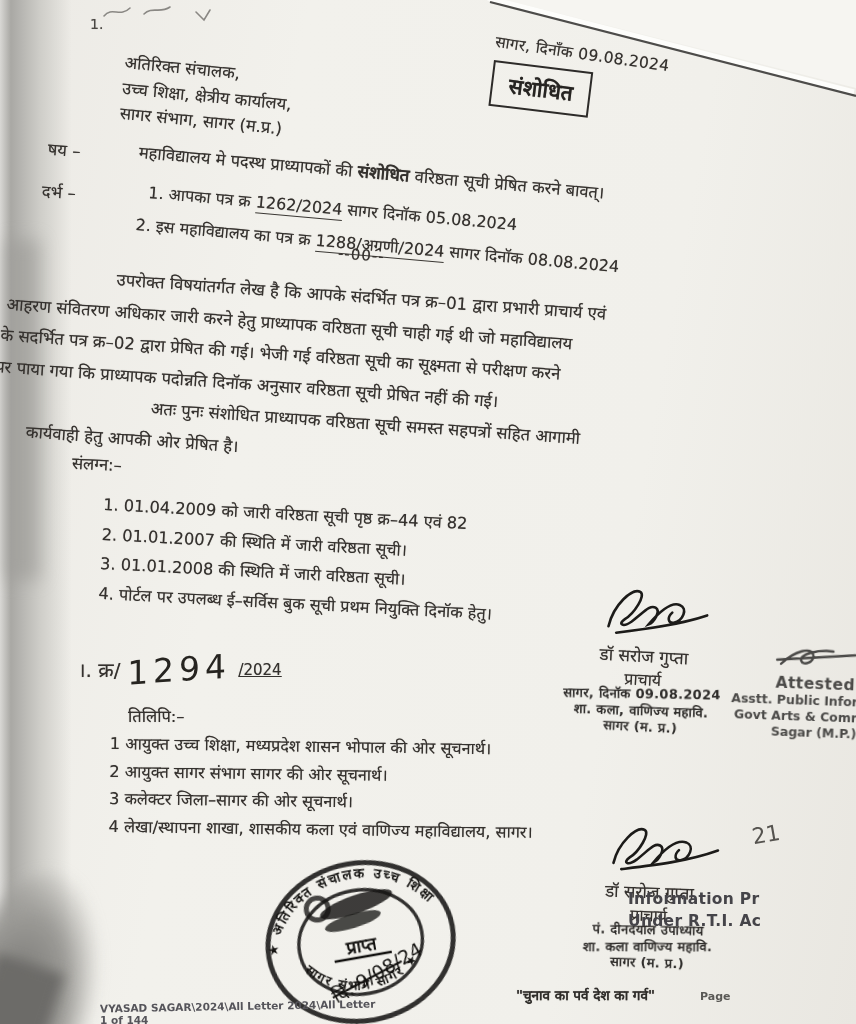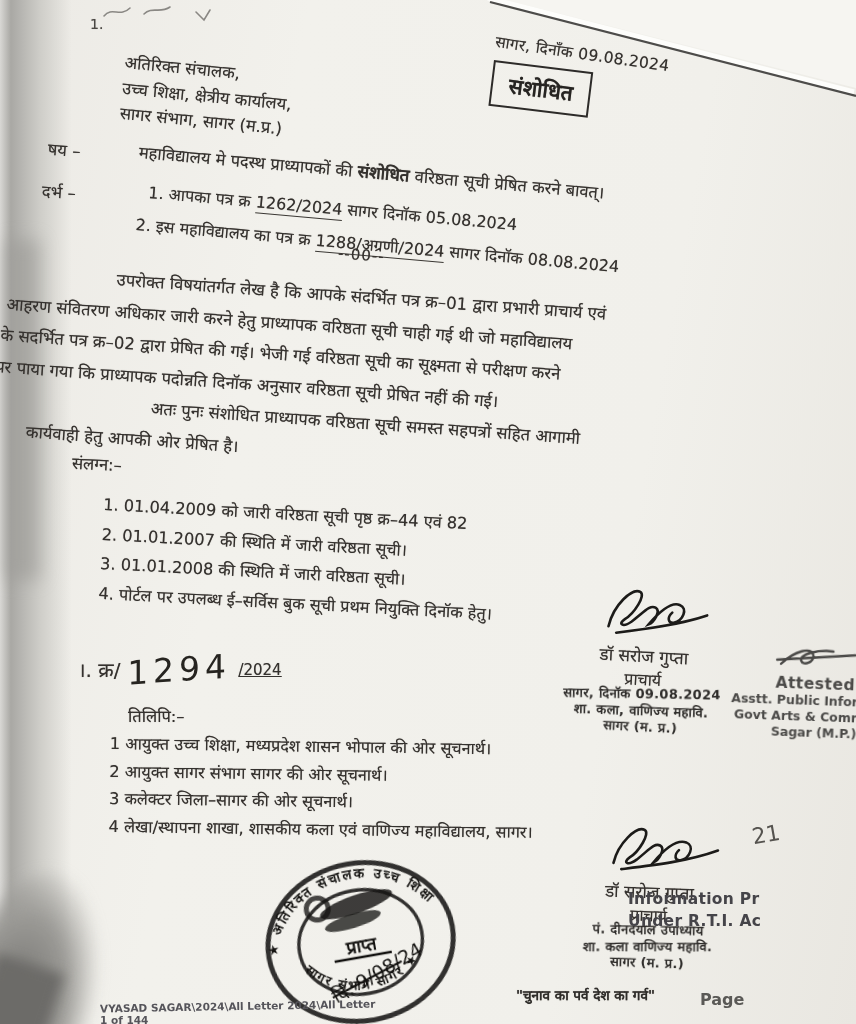--- a/index.html
+++ b/index.html
@@ -59,21 +59,21 @@
   .dispatch .num{font-size:33px;font-weight:500;letter-spacing:5px;transform:rotate(-4deg) skewX(-4deg);color:#262420;}
   .dispatch .suf{font-size:15px;text-decoration:underline;}
   .copies-label{left:88px;top:704px;font-size:16.5px;margin-left:40px;}
   .copies{left:110px;top:730px;transform:rotate(.8deg);transform-origin:left top;font-size:16.2px;line-height:27.5px;white-space:nowrap;}
   .hand21{left:752px;top:822px;font-size:22px;color:#55534f;transform:rotate(-10deg);}
   .rti{left:628px;top:888px;width:250px;font-size:15.5px;font-weight:bold;line-height:22px;color:#454449;letter-spacing:.3px;filter:blur(.15px);}
   .roundstamp{left:260px;top:856px;transform:rotate(-10deg);filter:blur(.3px);}
   .footer-path{left:100px;top:1000px;font-size:10.5px;font-weight:bold;color:#55545a;transform:rotate(-1deg);}
   .footer-count{left:100px;top:1014px;font-size:10.5px;font-weight:bold;color:#55545a;}
   .slogan{left:516px;top:986px;font-size:13.5px;font-weight:bold;color:#2f2d2a;}
-  .page-label{left:700px;top:990px;font-size:16px;color:#5a5956;font-weight:600;}
+  .page-label{left:700px;top:990px;font-size:11px;color:#5a5956;font-weight:600;}
 </style>
 </head>
 <body>
 
 <div class="scan">
 
   <div class="abs band-left"></div>
   <div class="abs band-left2"></div>
   <div class="abs blob-bl"></div>
   <div class="abs corner-bl"></div>

